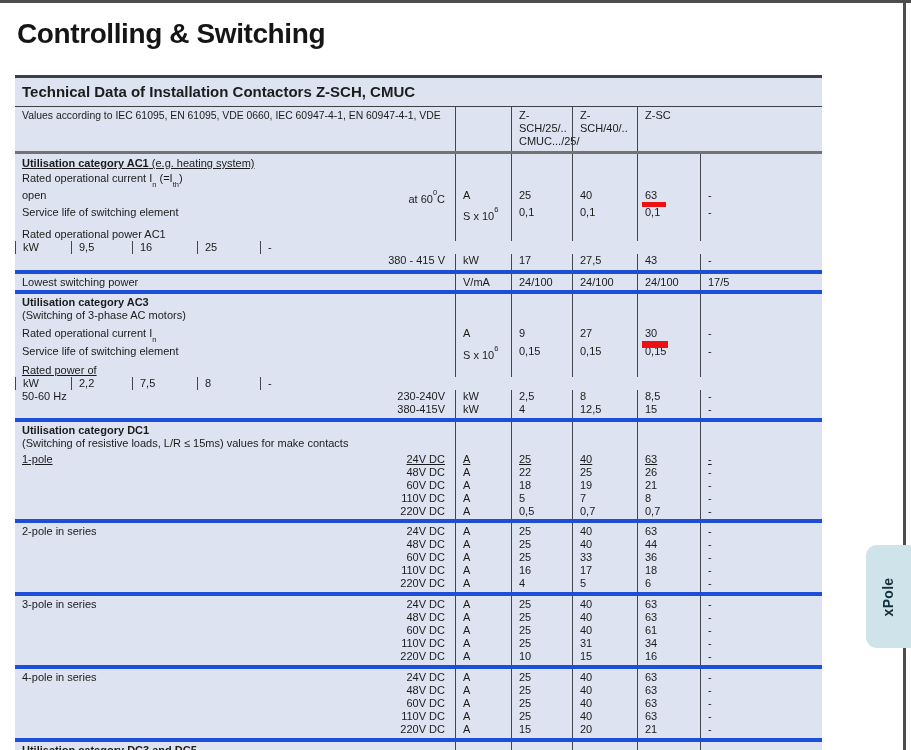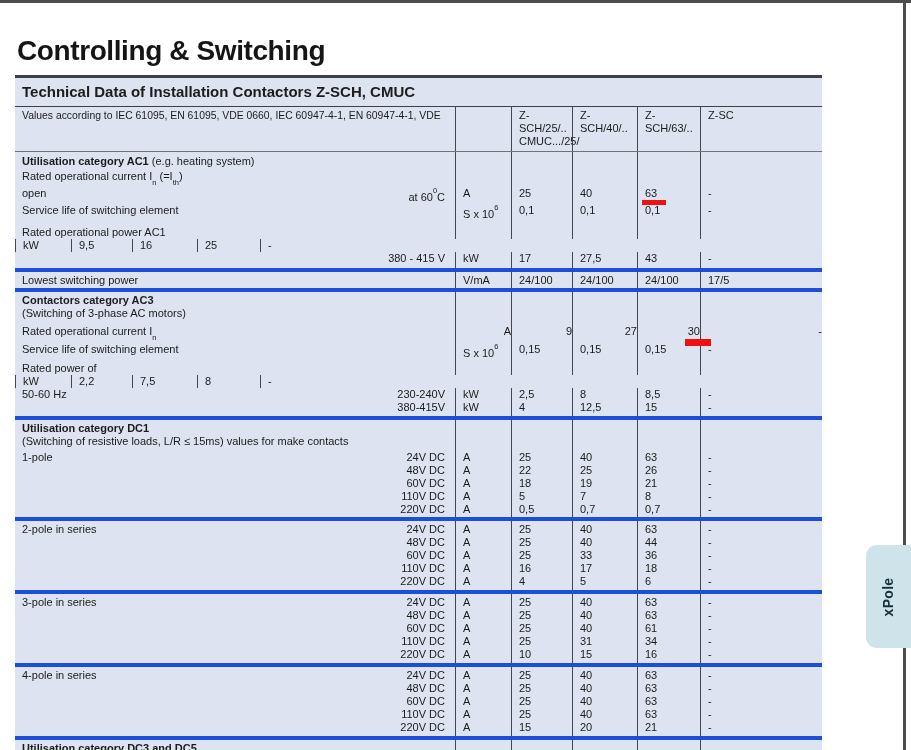--- a/index.html
+++ b/index.html
@@ -3,21 +3,21 @@
 <meta charset="utf-8">
 <style>
   html,body { margin:0; padding:0; }
   body {
     width:911px; height:750px; position:relative; overflow:hidden;
     background:#ffffff; font-family:"Liberation Sans", sans-serif; color:#1b1b1b;
   }
   .top-border { position:absolute; left:0; top:0; width:911px; height:3px; background:#4d4d4d; }
   .right-border { position:absolute; left:903px; top:0; width:3px; height:750px; background:#4d4d4d; }
   .page-title {
-    position:absolute; left:17px; top:35px; margin:0;
+    position:absolute; left:17px; top:18px; margin:0;
     font-size:28px; font-weight:600; color:#151515; letter-spacing:-0.4px;
   }
   .panel {
     position:absolute; left:15px; top:75px; width:807px; height:675px;
     background:#dde3f0; border-top:3px solid #3f3f46; box-sizing:border-box; overflow:hidden;
   }
   .heading {
     font-size:15px; font-weight:700; color:#1c1c1c;
     padding:5px 8px 6px 7px; border-bottom:1px solid #3f3f46;
   }
@@ -29,27 +29,27 @@
   .c-lab .volt { white-space:nowrap; padding-right:10px; text-align:right; }
   .c-unit { width:56px; }
   .c-v1 { width:61px; }
   .c-v2 { width:65px; }
   .c-v3 { width:63px; }
   .c-v4 { flex:1; }
   .c-unit, .c-v1, .c-v2, .c-v3, .c-v4 {
     border-left:1px solid #45454d; padding-left:7px; white-space:nowrap;
   }
   .row.hr { border-top:4px solid #1d4ed8; }
-  .row.hb { border-bottom:1px solid #737373; }
+  .row.hb { border-bottom:3px solid #737373; }
   .colhead { min-height:33px; }
   .colhead > div { padding-top:2px; padding-bottom:3px; white-space:pre-line; }
   .colhead .c-lab { display:block; font-size:10.4px; white-space:nowrap; }
   b.sec { font-weight:700; }
   .pt1 > div { padding-top:1px; } .pt2 > div { padding-top:2px; }
-  .pt3 > div { padding-top:3px; } .pt5 > div { padding-top:5px;text-align:right; }
+  .pt3 > div { padding-top:3px;text-decoration:underline; } .pt5 > div { padding-top:5px; }
   .pb1 > div { padding-bottom:1px; } .pb2 > div { padding-bottom:2px; }
   .pb3 > div { padding-bottom:3px;justify-content:flex-end; }
   sup { position:relative; top:-3px; font-size:7.5px; }
   sub { position:relative; top:2px; font-size:7.5px; }
   .redmark { position:relative; display:inline-block; }
   .redmark::after {
     content:""; position:absolute; left:-3px; top:100%; width:24px; height:5px; background:#ee1111;
   }
   .redmark.m2::after { width:26px; height:7px; margin-top:1px; }
   .xpole-tab {
@@ -72,21 +72,20 @@
 
 <div class="panel">
   <div class="heading">Technical Data of Installation Contactors Z-SCH, CMUC</div>
   <div class="tbl" id="tbl">
       <div class="row colhead hb">
         <div class="c-lab">Values according to IEC 61095, EN 61095, VDE 0660, IEC 60947-4-1, EN 60947-4-1, VDE</div>
         <div class="c-unit"></div>
         <div class="c-v1">Z-SCH/25/..
 CMUC.../25/</div>
         <div class="c-v2">Z-SCH/40/..</div>
-        <div class="c-v3">Z-SCH/63/..</div>
         <div class="c-v4">Z-SC</div>
       </div>
       <div class="row pt3">
         <div class="c-lab">
           <span class="lab"><b class="sec">Utilisation category AC1</b> (e.g. heating system)</span>
           <span class="volt"></span>
         </div>
         <div class="c-unit"></div>
         <div class="c-v1"></div>
         <div class="c-v2"></div>
@@ -161,21 +160,21 @@
           <span class="volt"></span>
         </div>
         <div class="c-unit">V/mA</div>
         <div class="c-v1">24/100</div>
         <div class="c-v2">24/100</div>
         <div class="c-v3">24/100</div>
         <div class="c-v4">17/5</div>
       </div>
       <div class="row hr pt2">
         <div class="c-lab">
-          <span class="lab"><b class="sec">Contactors category AC3</b></span>
+          <span class="lab"><b class="sec">Utilisation category AC3</b></span>
           <span class="volt"></span>
         </div>
         <div class="c-unit"></div>
         <div class="c-v1"></div>
         <div class="c-v2"></div>
         <div class="c-v3"></div>
         <div class="c-v4"></div>
       </div>
       <div class="row ">
         <div class="c-lab">

